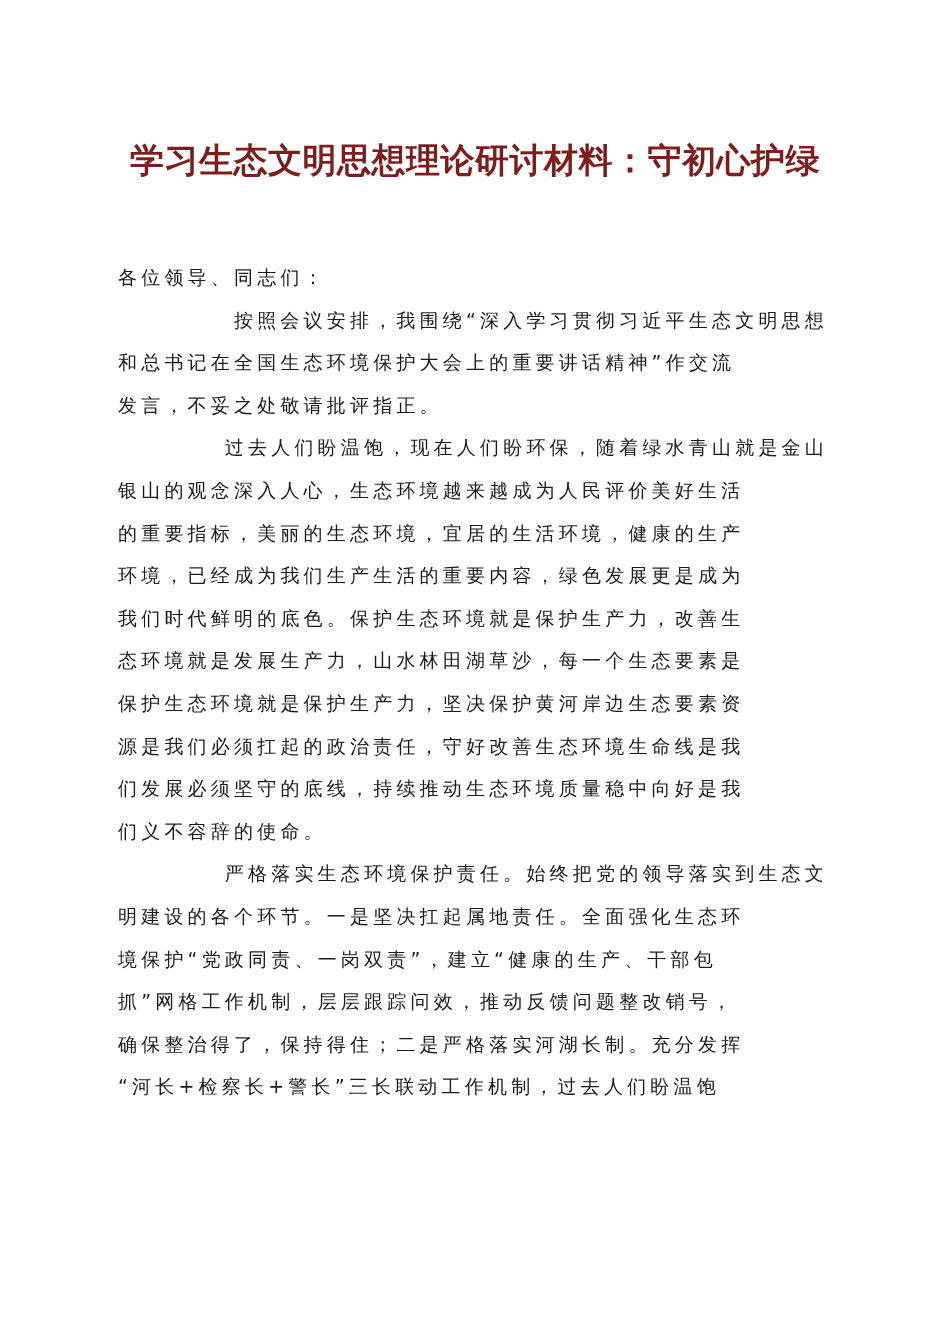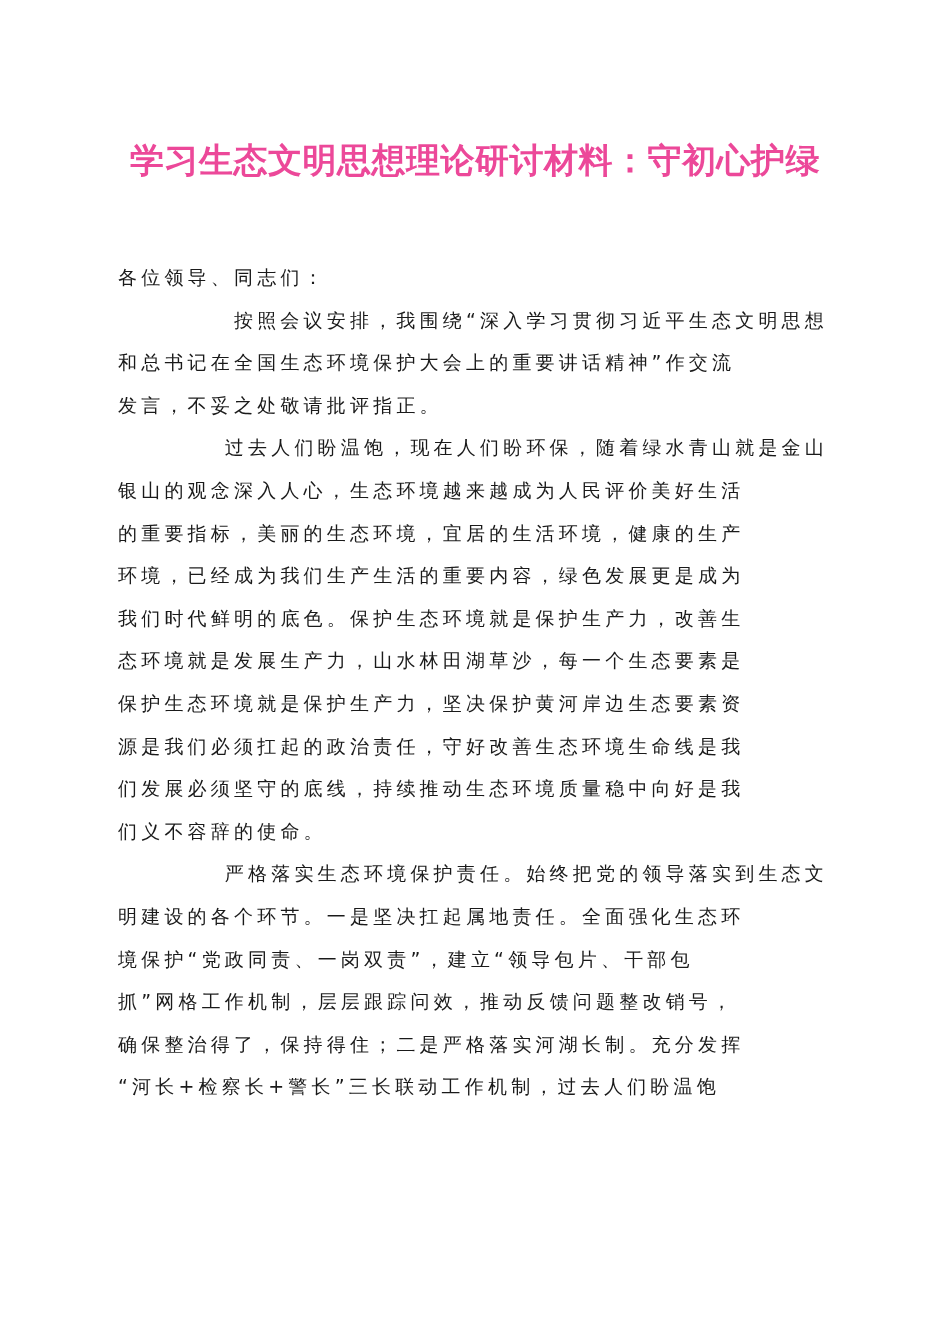--- a/index.html
+++ b/index.html
@@ -24,21 +24,21 @@
     .title {
       position: absolute;
       left: 100px;
       width: 750px;
       top: 136px;
       text-align: center;
       font-family: "DejaVu Serif", "Liberation Serif", serif;
       font-weight: bold;
       font-size: 34px;
       line-height: 48px;
-      color: #ec4899;
+      color: #7f1d1d;
       letter-spacing: 0.5px;
     }
     .title .tline {
       display: block;
       white-space: nowrap;
     }
     .body {
       position: absolute;
       left: 118px;
       top: 256px;
@@ -86,20 +86,20 @@
       <span class="line">态环境就是发展生产力，山水林田湖草沙，每一个生态要素是</span>
       <span class="line">保护生态环境就是保护生产力，坚决保护黄河岸边生态要素资</span>
       <span class="line">源是我们必须扛起的政治责任，守好改善生态环境生命线是我</span>
       <span class="line">们发展必须坚守的底线，持续推动生态环境质量稳中向好是我</span>
       <span class="line">们义不容辞的使命。</span>
     </div>
 
     <div>
       <span class="line indent">严格落实生态环境保护责任。始终把党的领导落实到生态文</span>
       <span class="line">明建设的各个环节。一是坚决扛起属地责任。全面强化生态环</span>
-      <span class="line">境保护“党政同责、一岗双责”，建立“领导包片、干部包</span>
+      <span class="line">境保护“党政同责、一岗双责”，建立“健康的生产、干部包</span>
       <span class="line">抓”网格工作机制，层层跟踪问效，推动反馈问题整改销号，</span>
       <span class="line">确保整治得了，保持得住；二是严格落实河湖长制。充分发挥</span>
       <span class="line">“河长+检察长+警长”三长联动工作机制，过去人们盼温饱</span>
     </div>
   </div>
 
 </div>
 
 </body></html>

